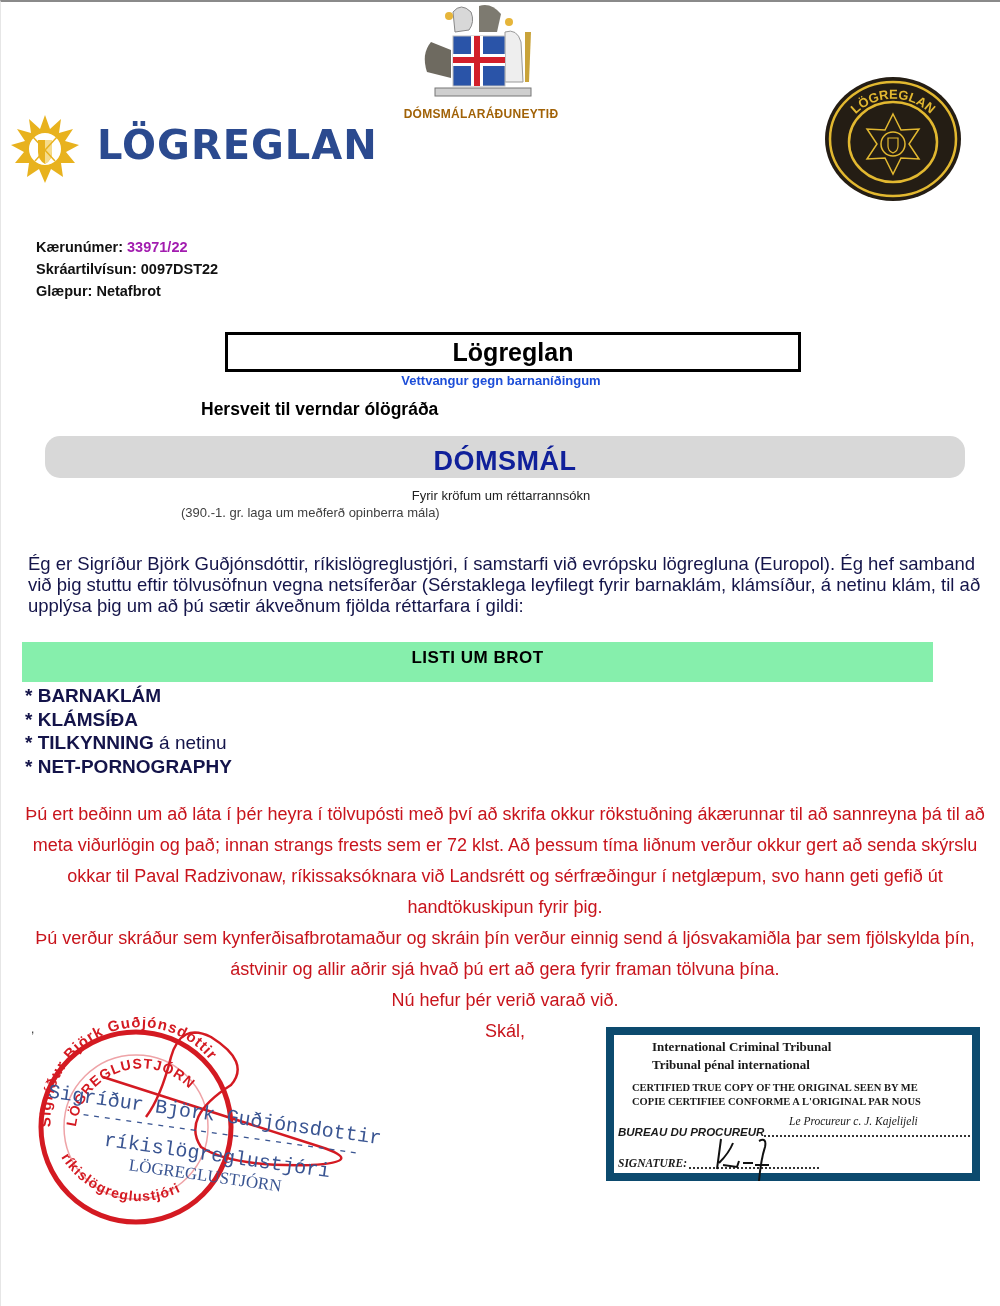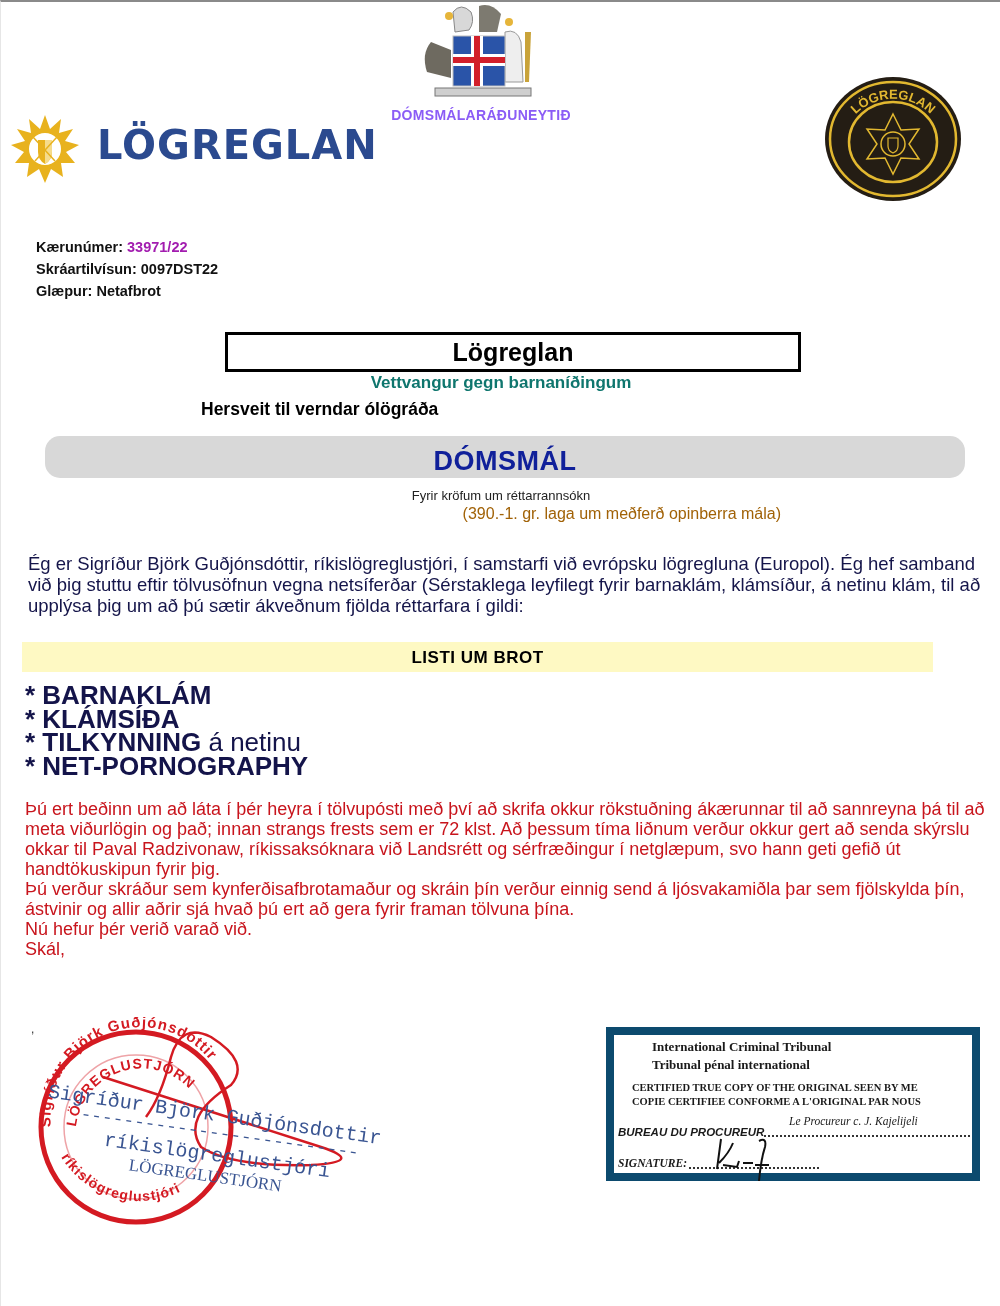--- a/index.html
+++ b/index.html
@@ -8,47 +8,47 @@
     font-family: "Liberation Sans", sans-serif;
   }
   .page { position: absolute; left: 0; top: 0; width: 1000px; height: 1306px; border-top: 2px solid #8a8a8a; border-left: 1px solid #e6e6e6; box-sizing: border-box; }
   .abs { position: absolute; }
 
   
   .police-logo { left: 8px; top: 110px; width: 340px; height: 72px; }
   .police-logo svg { position: absolute; left: 0; top: 2px; }
   .police-logo-text { position: absolute; left: 88px; top: 10px; font-family: "DejaVu Sans", sans-serif; font-weight: bold; font-size: 40px; color: #2b4a8f; letter-spacing: 1px; }
   .coat { left: 412px; top: 0px; width: 140px; height: 96px; }
-  .ministry { left: 340px; top: 105px; width: 280px; text-align: center; font-weight: bold; font-size: 14px; color: #8b5cf6; letter-spacing: 0.3px; }
+  .ministry { left: 340px; top: 105px; width: 280px; text-align: center; font-weight: bold; font-size: 12px; color: #a16207; letter-spacing: 0.3px; }
   .badge { left: 822px; top: 72px; width: 140px; height: 130px; }
 
   
   .case { left: 35px; top: 234px; font-weight: bold; font-size: 14.5px; line-height: 22px; color: #111; }
   .case .red { color: #a21caf; }
 
   
   .title-box { left: 224px; top: 330px; width: 570px; height: 34px; border: 3px solid #000; text-align: center; }
   .title-box span { font-weight: bold; font-size: 25px; line-height: 34px; color: #000; }
-  .sub1 { left: 200px; top: 371px; width: 600px; text-align: center; font-weight: bold; font-size: 17px; color: #0f766e; }
+  .sub1 { left: 200px; top: 371px; width: 600px; text-align: center; font-weight: bold; font-size: 13px; color: #1d4ed8; }
   .sub2 { left: 200px; top: 397px; width: 600px; font-weight: bold; font-size: 17.5px; color: #000; }
 
   .band { left: 44px; top: 434px; width: 920px; height: 42px; background: #d8d8d8; text-align: center; border-radius: 15px; }
   .band span { font-weight: bold; font-size: 27px; line-height: 50px; color: #10209a; letter-spacing: 0.5px; }
   .fyrir { left: 200px; top: 486px; width: 600px; text-align: center; font-size: 13px; color: #222; }
-  .ref { left: 180px; top: 503px; width: 600px; text-align: right; font-size: 16px; color: #a16207; }
+  .ref { left: 180px; top: 503px; width: 600px; text-align: left; font-size: 13px; color: #404040; }
 
   .intro { left: 27px; top: 551px; width: 960px; font-size: 18.5px; line-height: 21px; color: #15154a; }
 
-  .brot-band { left: 21px; top: 640px; width: 911px; height: 30px; background: #fef9c3; text-align: center; }
+  .brot-band { left: 21px; top: 640px; width: 911px; height: 40px; background: #86efac; text-align: center; }
   .brot-band span { font-weight: bold; font-size: 17px; line-height: 31px; color: #000; letter-spacing: 0.5px; }
 
-  .offenses { left: 24px; top: 682px; font-weight: bold; font-size: 26px; line-height: 23.5px; color: #14144a; }
+  .offenses { left: 24px; top: 682px; font-weight: bold; font-size: 19px; line-height: 23.5px; color: #14144a; }
   .offenses .tail { font-weight: normal; margin-top: 30px; }
 
-  .warning { left: 24px; top: 797px; width: 960px; font-size: 18px; line-height: 20px; color: #c8141c; }
+  .warning { left: 24px; top: 797px; width: 960px; font-size: 18px; line-height: 31px; color: #c8141c; text-align: center; }
   .warning p { margin: 0; }
 
   
   .stamp { left: 20px; top: 1015px; width: 420px; height: 210px; }
   .tick { left: 30px; top: 1020px; font-size: 12px; color: #333; }
 
   .icc { left: 605px; top: 1025px; width: 358px; height: 138px; border: 8px solid #0c4a6e; font-family: "Liberation Serif", serif; color: #1a1a1a; }
   .icc .l1 { position: absolute; left: 38px; top: 4px; font-weight: bold; font-size: 13px; }
   .icc .l2 { position: absolute; left: 38px; top: 22px; font-weight: bold; font-size: 13px; }
   .icc .l3 { position: absolute; left: 18px; top: 47px; font-weight: bold; font-size: 10.5px; }

